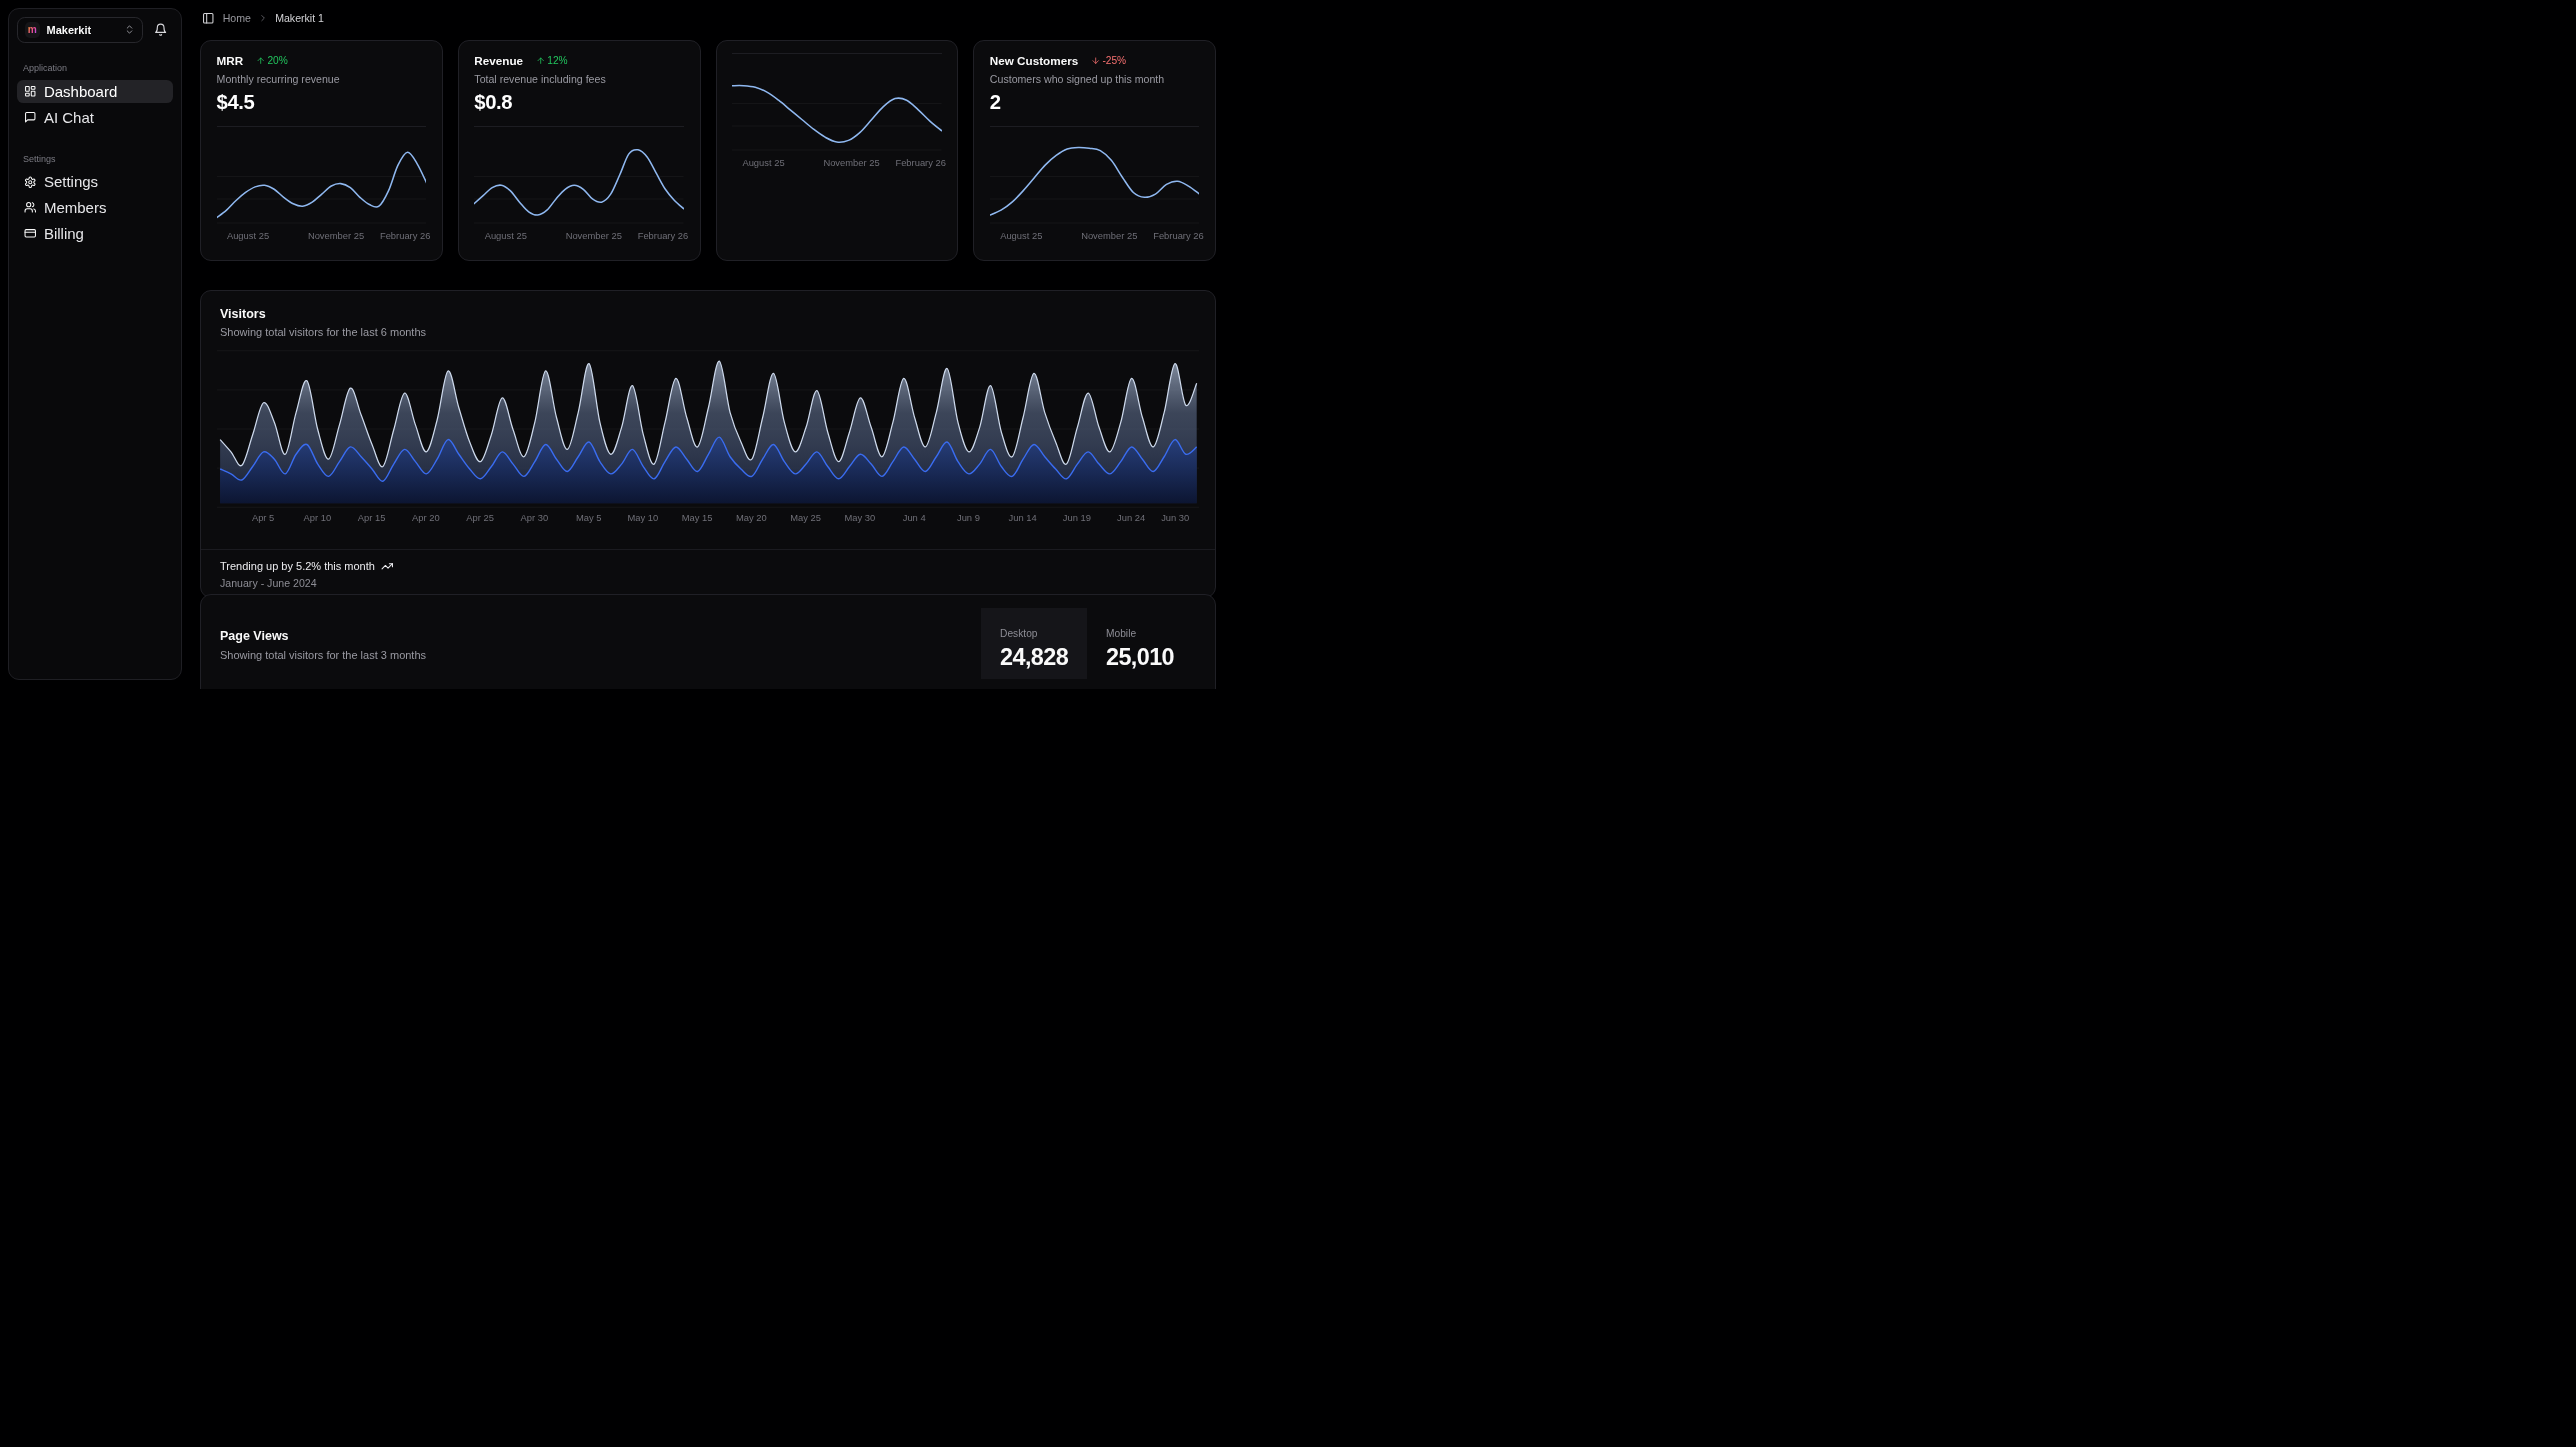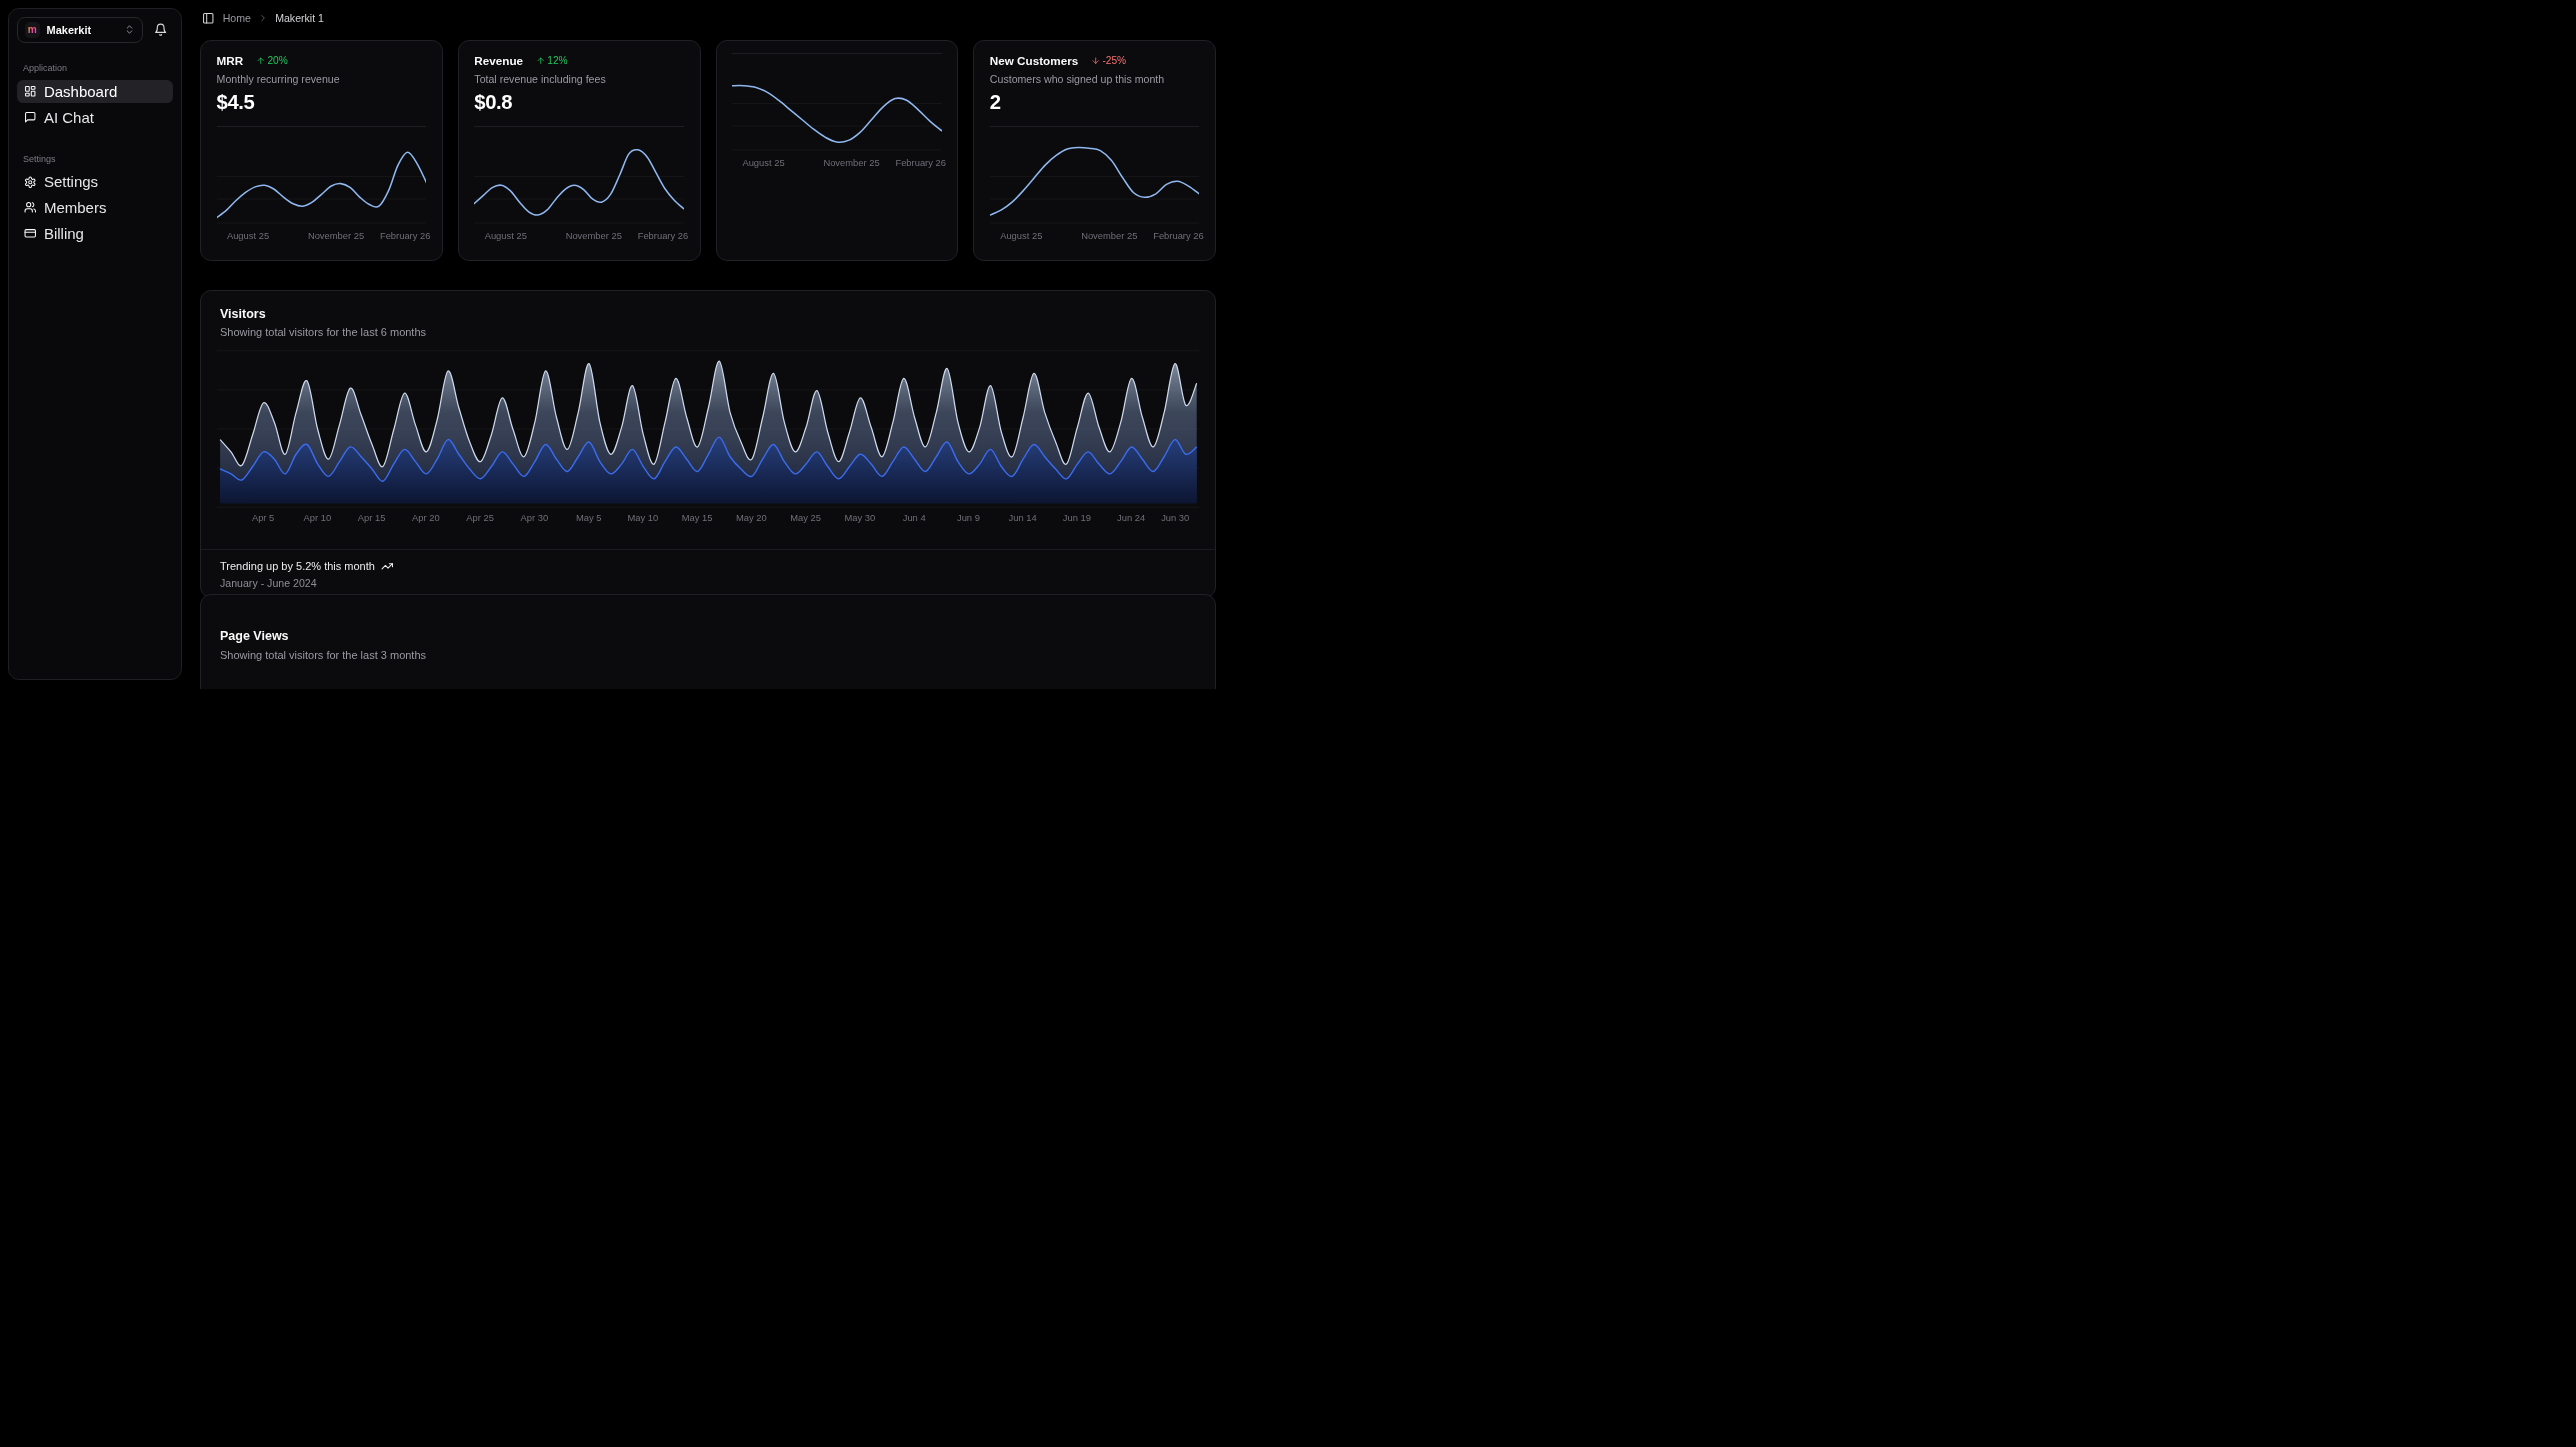--- a/index.html
+++ b/index.html
@@ -389,15 +389,25 @@
       </div>
       <div class="vf-line2">January - June 2024</div>
     </div>
   </div>
 
   <div class="card pv-card">
     <div class="pv-head">
       <div class="pv-title">Page Views</div>
       <div class="pv-sub">Showing total visitors for the last 3 months</div>
     </div>
+    <div class="pv-tabs">
+      <button class="pv-tab active">
+        <div class="pv-tab-label">Desktop</div>
+        <div class="pv-tab-value">24,828</div>
+      </button>
+      <button class="pv-tab">
+        <div class="pv-tab-label">Mobile</div>
+        <div class="pv-tab-value">25,010</div>
+      </button>
+    </div>
   </div>
 </div>
 
 
 </body></html>

